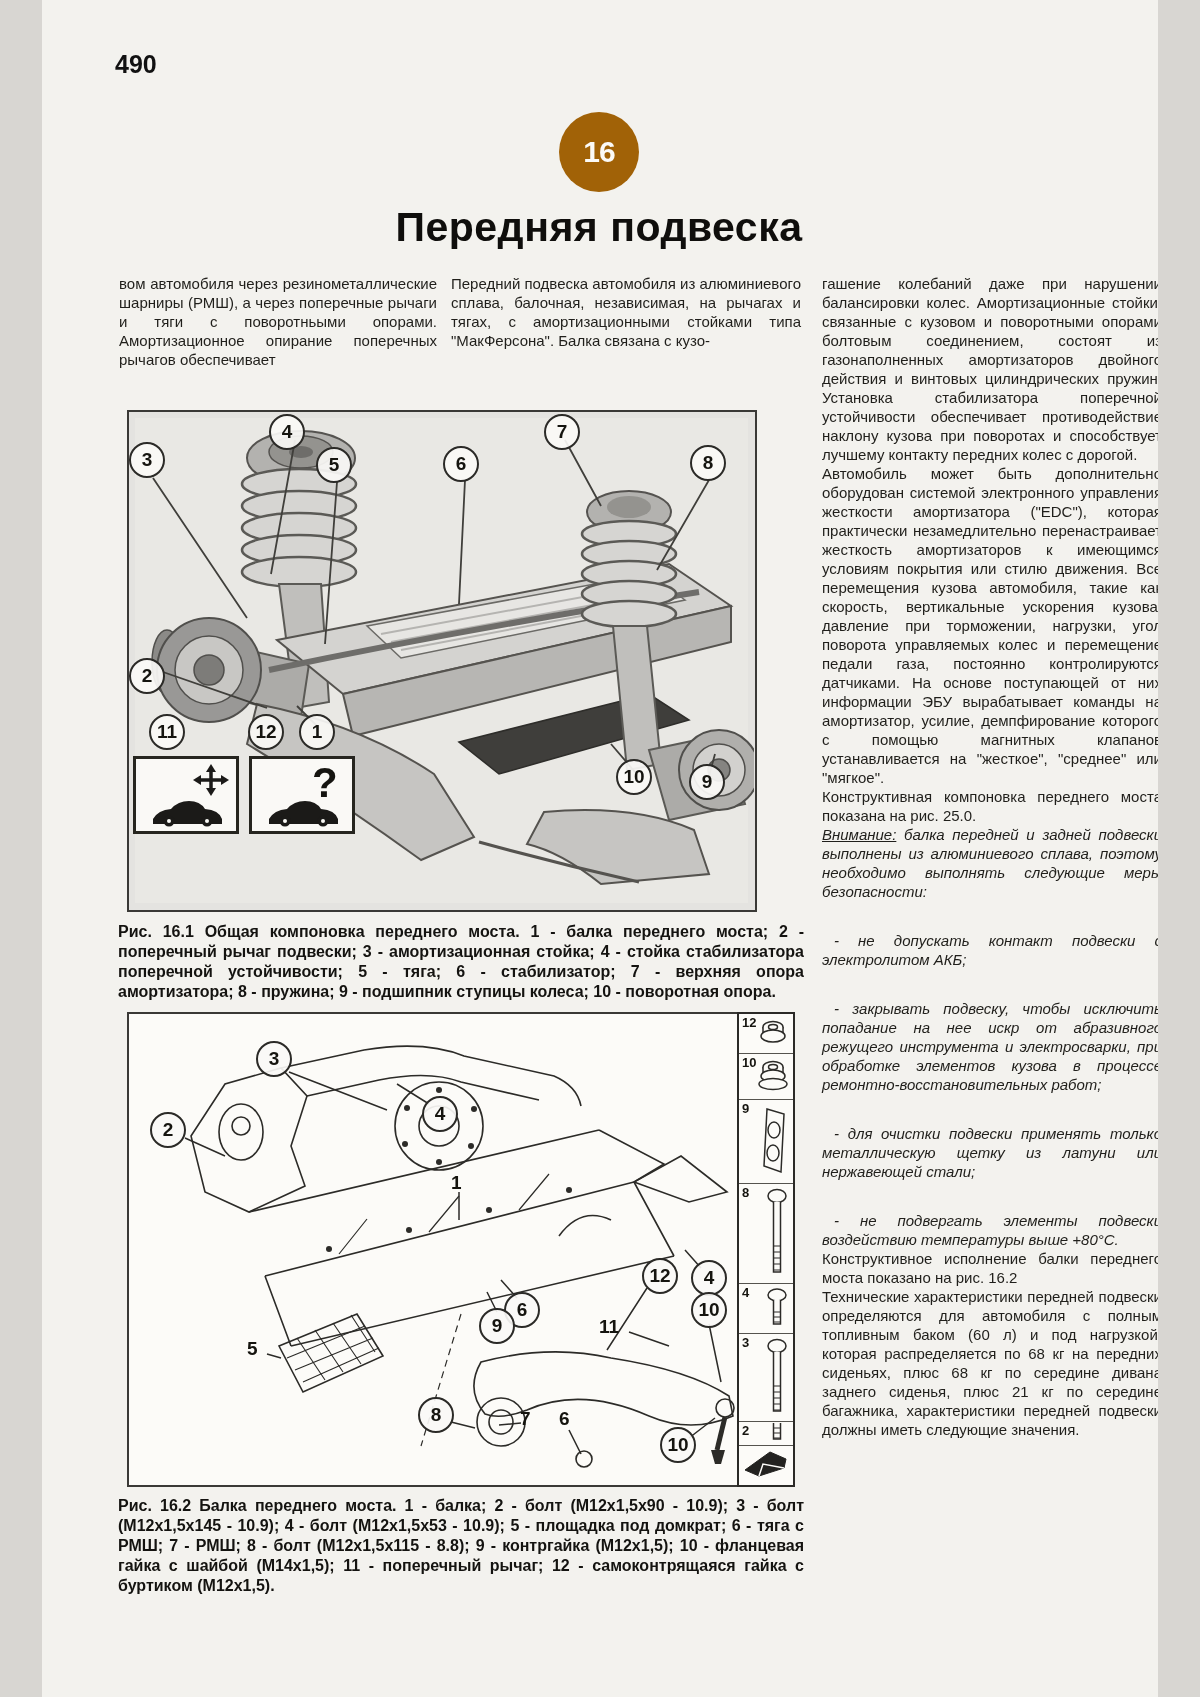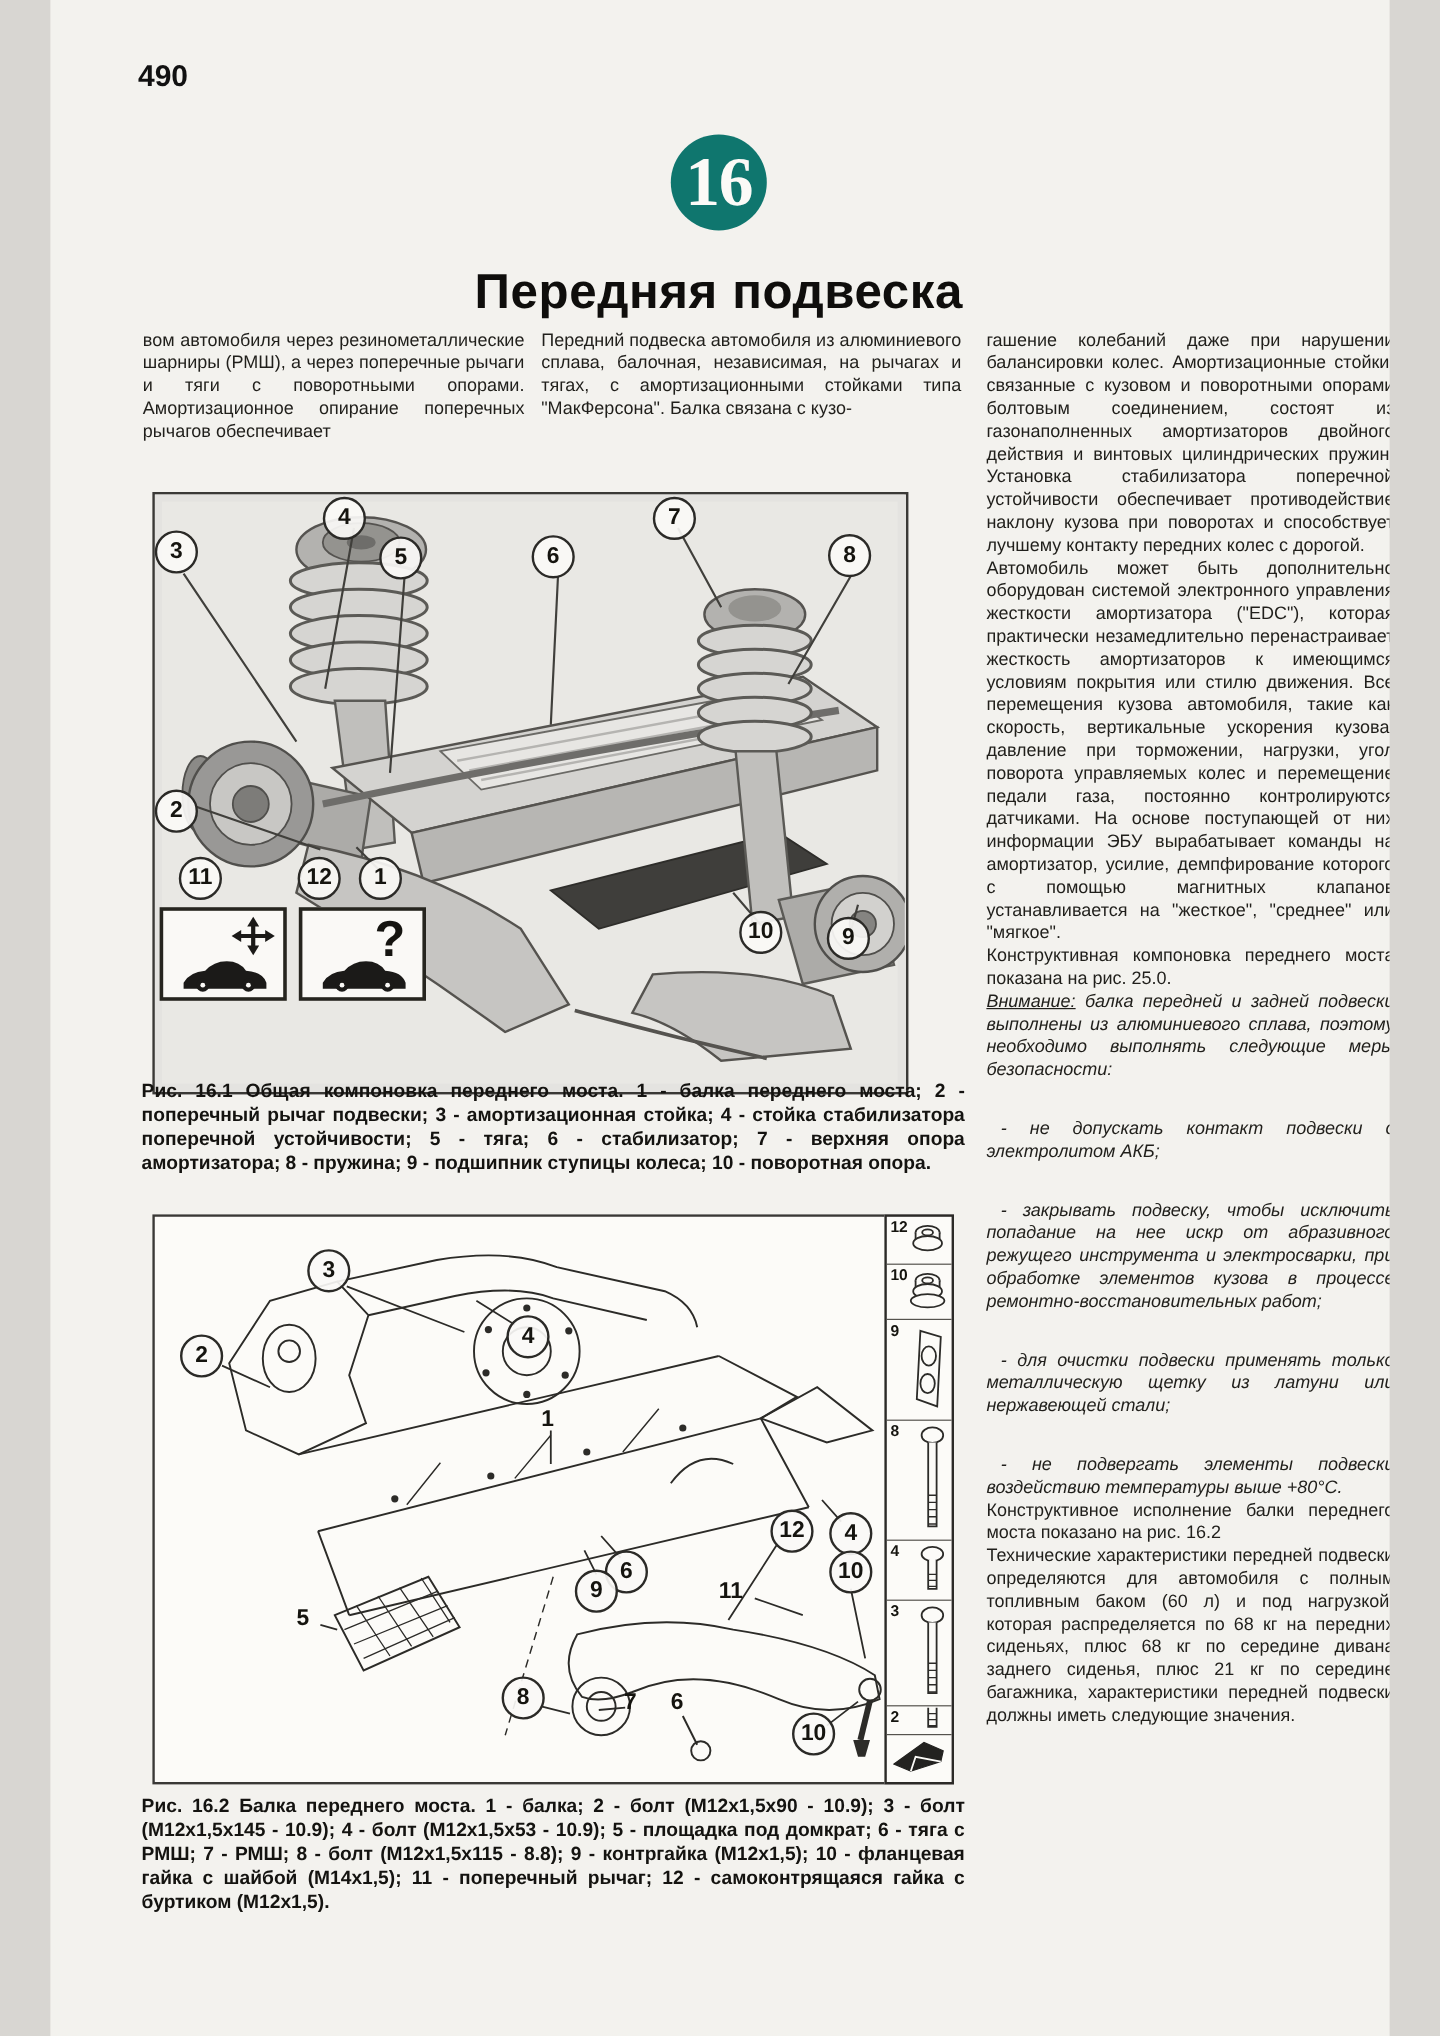--- a/index.html
+++ b/index.html
@@ -17,27 +17,26 @@
     position: absolute; left: 73px; top: 50px;
     font-size: 25px; font-weight: bold; color: #111;
   }
   .chapter-head {
     position: absolute; left: 0; top: 112px; width: 1114px;
     text-align: center;
   }
   .chapter-badge {
     display: inline-block;
     width: 80px; height: 80px; border-radius: 50%;
-    background: #0f766e; color: #fbfaf7;
-    font-size: 58px; font-weight: bold; line-height: 80px;
+    background: #a16207; color: #fbfaf7;
+    font-size: 30px; font-weight: bold; line-height: 80px;
     letter-spacing: -1px;
-    font-family: Liberation Serif, serif;
   }
   .page-title {
-    margin-top: 28px;
+    margin-top: 12px;
     font-size: 41px; font-weight: bold; color: #0f0e0c;
     letter-spacing: 0.5px;
   }
   .intro {
     position: absolute; left: 77px; top: 274px; width: 682px;
     display: grid; grid-template-columns: 318px 350px; column-gap: 14px;
   }
   .bodytext { font-size: 15px; line-height: 19px; text-align: justify; color: #201f1b; }
   .col3 {
     position: absolute; left: 780px; top: 274px; width: 340px;
@@ -55,21 +54,21 @@
     border: 2.5px solid #3a3936;
   }
   .fig1 { left: 85px; top: 410px; width: 630px; height: 502px; background:#e4e3e0; }
   .fig2 { left: 85px; top: 1012px; width: 668px; height: 475px; }
   .figure svg.art { position: absolute; left: 0; top: 0; }
   .caption {
     position: absolute; left: 76px; width: 686px;
     font-size: 16px; line-height: 20px; font-weight: bold;
     text-align: justify; color: #141310;
   }
-  .cap1 { top: 900px; }
+  .cap1 { top: 922px; }
   .cap2 { top: 1496px; }
   .co {
     position: absolute; width: 36px; height: 36px;
     border: 2.5px solid #2b2a27; border-radius: 50%;
     background: rgba(250,249,246,0.92);
     font-size: 19px; font-weight: bold; color: #15140f;
     text-align: center; line-height: 32px;
   }
   .plainlbl {
     position: absolute; font-size: 19px; font-weight: bold; color: #15140f;

